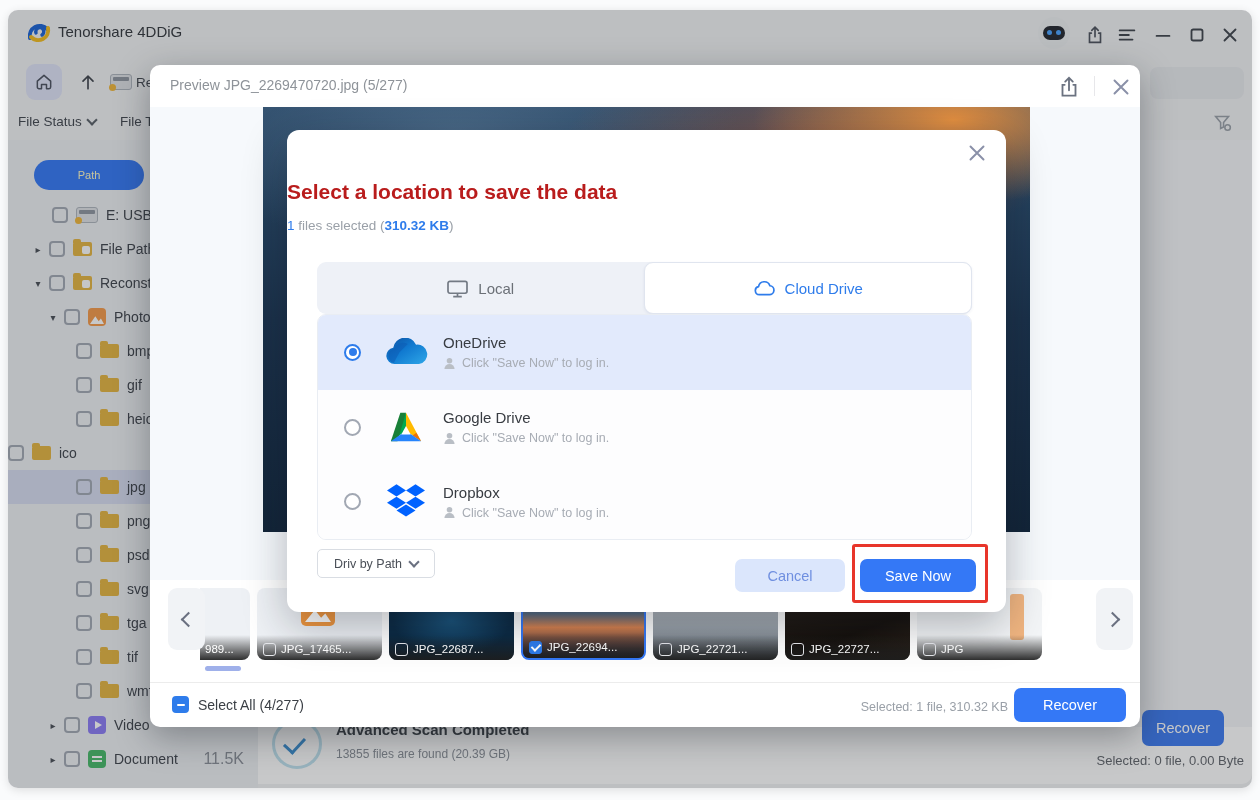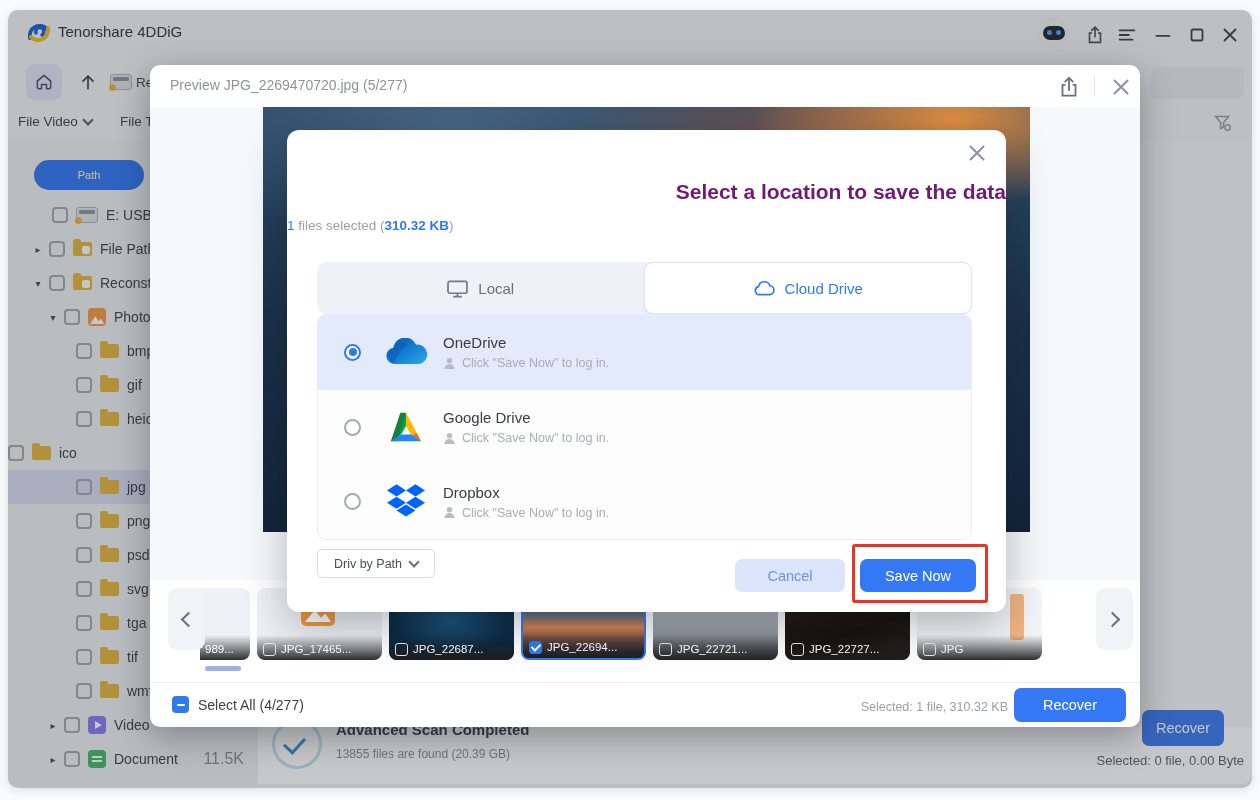--- a/index.html
+++ b/index.html
@@ -99,21 +99,21 @@
   .th-partial-right::before{content:"";position:absolute;right:18px;top:6px;width:14px;height:46px;background:#f0a561;border-radius:3px;opacity:.8;}
   .strip-ind{position:absolute;left:55px;top:601px;width:36px;height:5px;border-radius:3px;background:#9fb0ea;}
   .pv-foot{position:absolute;left:0;right:0;top:617px;height:45px;border-top:1px solid #ececec;}
   .selall{position:absolute;left:22px;top:13px;display:flex;align-items:center;gap:9px;font-size:14px;color:#3a3f45;cursor:pointer;}
   .cb.md{width:17px;height:17px;margin:0;}
   .pv-selinfo{position:absolute;right:132px;top:17px;font-size:12.5px;color:#9aa0a8;}
   .pv-recover{position:absolute;left:864px;top:5px;width:112px;height:34px;border-radius:7px;background:#3478f6;color:#fff;font-size:14.5px;display:flex;align-items:center;justify-content:center;cursor:pointer;}
   
   .modal{position:absolute;left:287px;top:130px;width:719px;height:482px;background:#fff;border-radius:12px;box-shadow:0 14px 44px rgba(20,25,35,.30);z-index:300;}
   .m-close{position:absolute;right:16px;top:10px;width:26px;height:26px;cursor:pointer;}
-  .m-title{position:absolute;left:0;right:0;top:50px;text-align:right;font-size:21px;font-weight:bold;color:#701a75;}
+  .m-title{position:absolute;left:0;right:0;top:50px;text-align:left;font-size:21px;font-weight:bold;color:#b91c1c;}
   .m-sub{position:absolute;left:0;right:0;top:88px;font-size:13.5px;color:#9aa0a8;}
   .m-sub .blue{color:#2e7ceb;}
   .m-sub .bluebold{color:#2e7ceb;font-weight:bold;}
   .tabs{position:absolute;left:30px;top:132px;width:655px;height:52px;background:#eef1f7;border-radius:9px;display:flex;box-sizing:border-box;}
   .tab{flex:1;display:flex;align-items:center;justify-content:center;gap:9px;font-size:15px;color:#6b7077;cursor:pointer;border-radius:9px;}
   .tab.active{background:#fff;border:1px solid #e0e5ef;color:#2e7ceb;box-shadow:0 1px 3px rgba(40,60,120,.08);}
   .optlist{position:absolute;left:30px;top:184px;width:655px;height:226px;border:1px solid #e9edf3;border-radius:9px;overflow:hidden;display:flex;flex-direction:column;box-sizing:border-box;}
   .optrow{flex:1;display:flex;align-items:center;padding-left:26px;background:#fdfdfe;cursor:pointer;}
   .optrow.sel{background:#e2eafc;}
   .rad{width:17px;height:17px;border-radius:50%;border:2px solid #a2a8b3;box-sizing:border-box;flex:none;position:relative;background:#fff;}
@@ -186,21 +186,21 @@
       <svg viewBox="0 0 24 24" width="20" height="20" fill="none" stroke="#3f444c" stroke-width="2" stroke-linecap="round">
           <path d="M12 20V5M6 11l6-6 6 6"></path>
         </svg>
     </div>
     <div class="usb-tool">
       <div class="ic-usb" style="position:absolute;left:2px;top:6px;"></div>
     </div>
     <span class="re-label">Re</span>
 
     <div class="filter-row-label" style="left:10px">
-      <span>File Video</span>
+      <span>File Status</span>
       <span class="chev" style="width:6px;height:6px;transform:rotate(45deg);margin-top:-3px;border-color:#5a6068"></span>
     </div>
     <div class="filter-row-label" style="left:112px">
       <span>File Ty</span>
     </div>
     <div class="searchbox"></div>
     <div class="funnel">
       <svg viewBox="0 0 24 24" width="22" height="22" fill="none" stroke="#9aa0a8" stroke-width="1.7">
           <path d="M4 5h14l-5.4 6.4v5l-3.2 1.6v-6.6Z"></path>
           <circle cx="17" cy="17" r="3"></circle>

